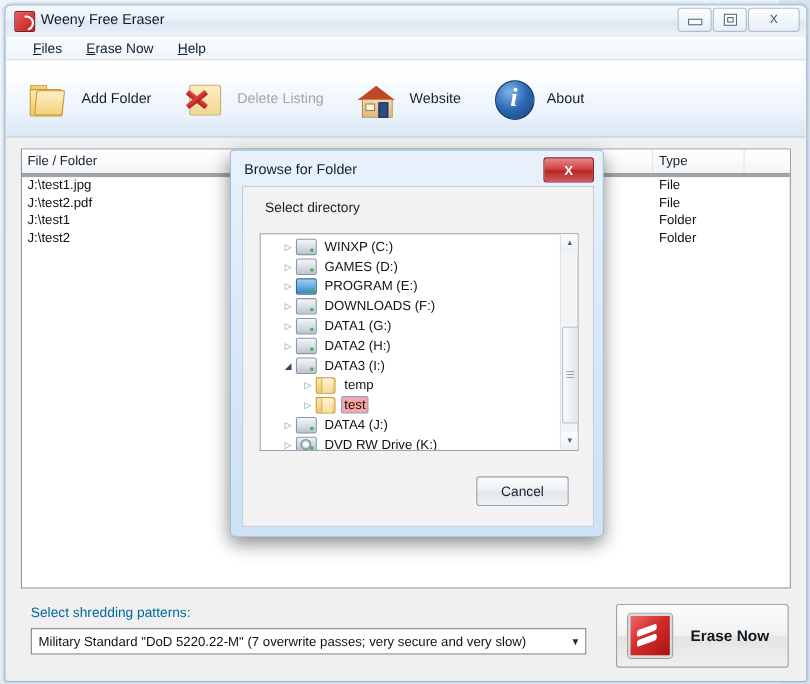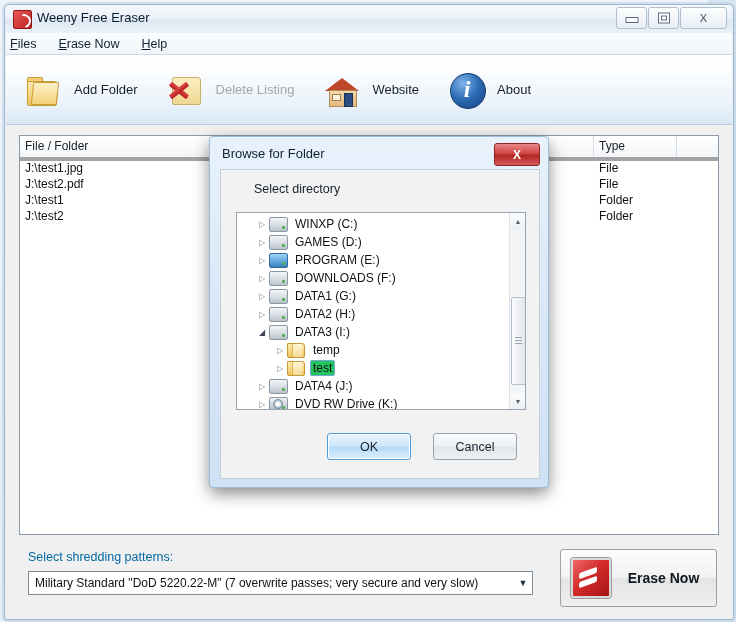--- a/index.html
+++ b/index.html
@@ -59,21 +59,21 @@
   .wmax { width:10px; height:9px; border:1px solid #5b6b7b; background:#fff;
           position:absolute; left:50%; top:50%; transform:translate(-50%,-50%); }
   .wmax::before{ content:""; position:absolute; left:2px; top:2px; width:4px; height:3px;
           border:1px solid #5b6b7b;}
 
   
   .menubar {
     position:absolute; left:1px; top:28px; width:calc(100% - 2px); height:22px;
     background:linear-gradient(180deg,#fbfdfe,#eef4fa);
     border-bottom:1px solid #cfd9e3;
-    display:flex; align-items:center; padding-left:4px; box-sizing:border-box;
+    display:flex; align-items:center; padding-left:24px; box-sizing:border-box;
   }
   .menuitem { font-size:12.5px; color:#11202f; margin-right:22px; cursor:default; }
   .menuitem u { text-decoration:underline; }
 
   
   .toolbar {
     position:absolute; left:1px; top:50px; width:calc(100% - 2px); height:69px;
     background:linear-gradient(180deg,#ffffff 0%, #fdfeff 18%, #eaf2fa 72%, #d9e8f6 100%);
     border-bottom:1px solid #b9cbdd;
     display:flex; align-items:center;
@@ -231,35 +231,35 @@
     position:absolute; right:8px; top:6px; width:44px; height:21px;
     background:linear-gradient(180deg,#e98686 0%, #d04545 45%, #b52525 55%, #d25a5a 100%);
     border:1px solid #8f2222; border-radius:3px;
     color:#fff; font-size:12px; font-weight:bold;
     display:flex; align-items:center; justify-content:center;
   }
   .dlg-body {
     position:absolute; left:10px; top:32px; width:320px; height:310px;
     background:#f2f2f2; border:1px solid #c3cfda; box-sizing:border-box;
   }
-  .dlg-sublabel { position:absolute; left:33px; top:12px; font-size:12.5px; color:#16212d; }
+  .dlg-sublabel { position:absolute; left:20px; top:12px; font-size:12.5px; color:#16212d; }
   .tree {
     position:absolute; left:15px; top:42px; width:290px; height:198px;
     background:#fff; border:1px solid #98a6b4; box-sizing:border-box;
     overflow:hidden;
   }
   .tree-inner { position:absolute; left:0; top:0; right:17px; top:0; bottom:0; padding-top:2px;}
   .tnode { display:flex; align-items:center; height:18px; font-size:12px; color:#111; }
   .tnode .tri {
     width:14px; text-align:center; font-size:8px; color:#7b8896; flex:none;
   }
   .tnode .tri.open { color:#3a4550; }
   .tnode .lbl { white-space:nowrap; padding:0 3px; }
   .tnode.selected .lbl {
-    background:#22c55e; border:1px solid #7aa7cf; border-radius:2px;
+    background:#fca5a5; border:1px solid #7aa7cf; border-radius:2px;
     padding:0 2px; margin:-1px 0;
   }
   .drive-ico {
     width:17px; height:13px; flex:none; position:relative; margin-right:4px;
     background:linear-gradient(180deg,#f3f5f7 0%, #d7dde3 55%, #b9c3cc 100%);
     border:1px solid #8a96a2; border-radius:2px;
   }
   .drive-ico::after {
     content:""; position:absolute; right:2px; bottom:2px; width:3px; height:3px;
     background:#4fae4f; border-radius:1px;
@@ -486,20 +486,19 @@
             </div>
           </div>
           <div class="tree-scroll">
             <div class="sc-arrow up">▲</div>
             <div class="sc-thumb"></div>
             <div class="sc-arrow down">▼</div>
           </div>
         </div>
 
         <div class="dlg-buttons">
-          <div class="dbtn primary">OK</div>
           <div class="dbtn">Cancel</div>
         </div>
       </div>
     </div>
 
   </div>
 </div>
 
 </body></html>

